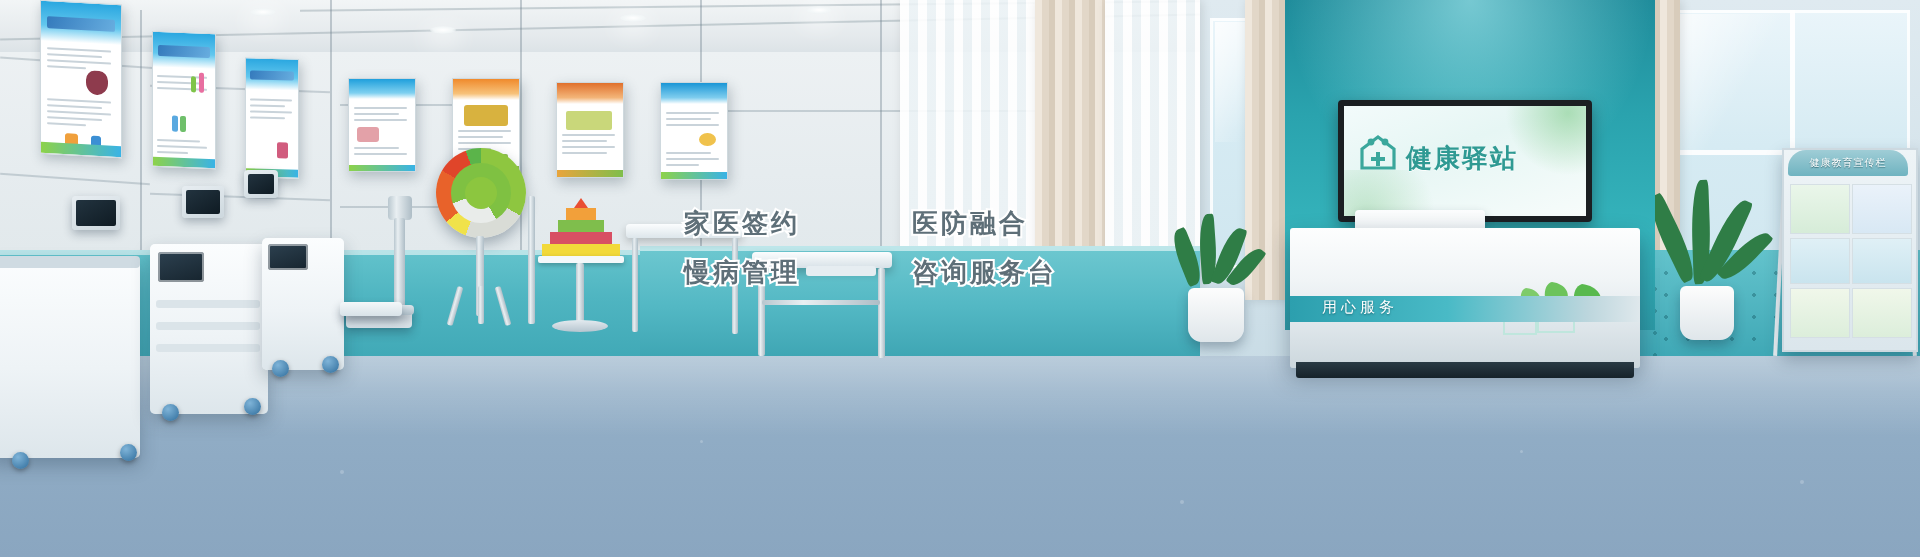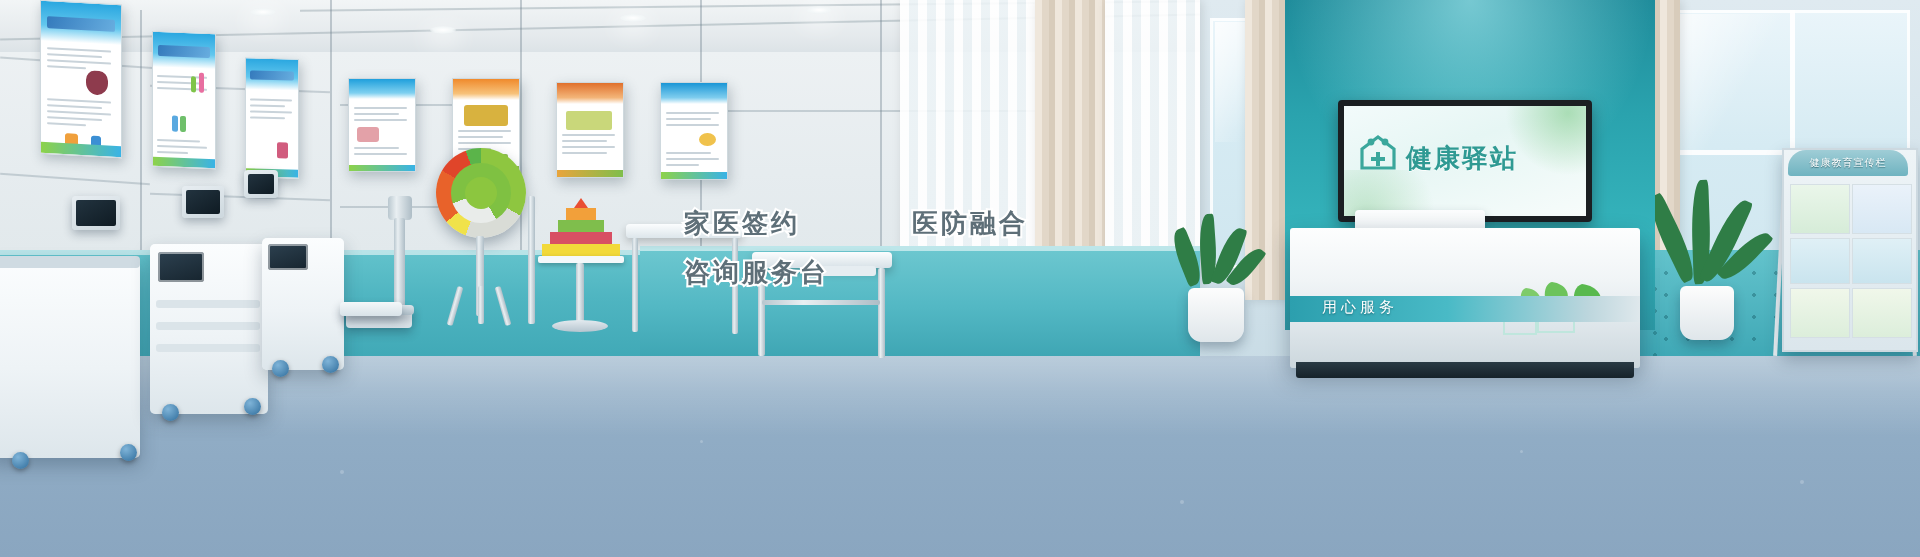--- a/index.html
+++ b/index.html
@@ -451,16 +451,17 @@
     <div class="bro" style="left:68px;top:138px;width:58px;height:48px;background:linear-gradient(180deg,#f0f7ea,#dceedb);"></div>
   </div>
   <div class="board-head">
     <span>健康教育宣传栏</span>
   </div>
 
   <div class="titleblock">
     <div class="sub-grid">
       <div class="sub">家医签约</div>
       <div class="sub">医防融合</div>
+      <div class="sub">慢病管理</div>
       <div class="sub">咨询服务台</div>
     </div>
   </div>
 </div>
 
 </body></html>

